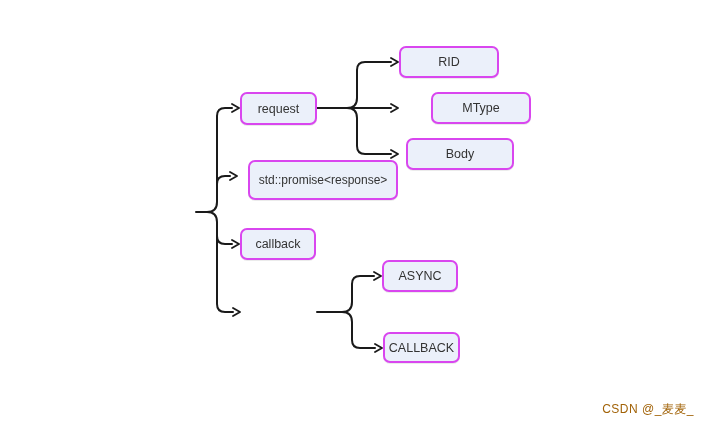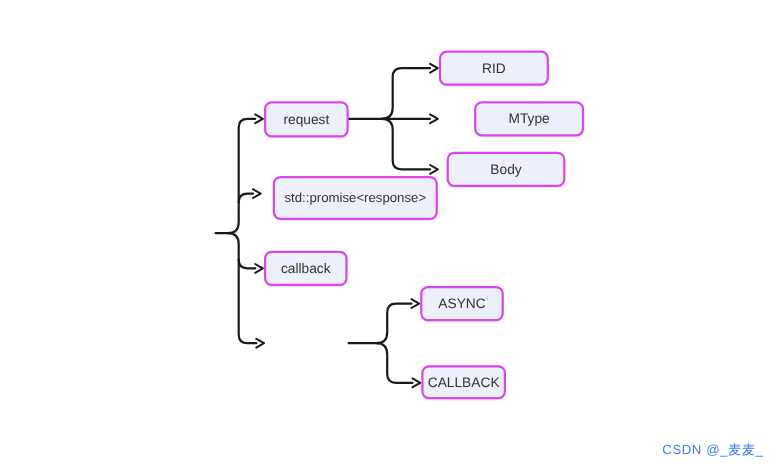--- a/index.html
+++ b/index.html
@@ -43,21 +43,21 @@
   .node-rtype     { left:241px; top:296px; width:76px;  height:33px; }
   .node-rid       { left:399px; top:46px;  width:100px; height:32px; }
   .node-mtype     { left:399px; top:92px;  width:100px; height:32px;margin-left:32px; }
   .node-body      { left:406px; top:138px; width:108px; height:32px; }
   .node-async     { left:382px; top:260px; width:76px;  height:32px;text-align:center; }
   .node-callback-enum { left:383px; top:332px; width:77px; height:31px; }
   .watermark {
     position: absolute;
     right: 9px;
     bottom: 6px;
-    color: #3b82f6;
+    color: #a16207;
     font-size: 12px;
     letter-spacing: 0.5px;
   }
   .edge {
     stroke: #1a1a1a;
     stroke-width: 2;
     fill: none;
     stroke-linecap: round;
     stroke-linejoin: round;
   }

